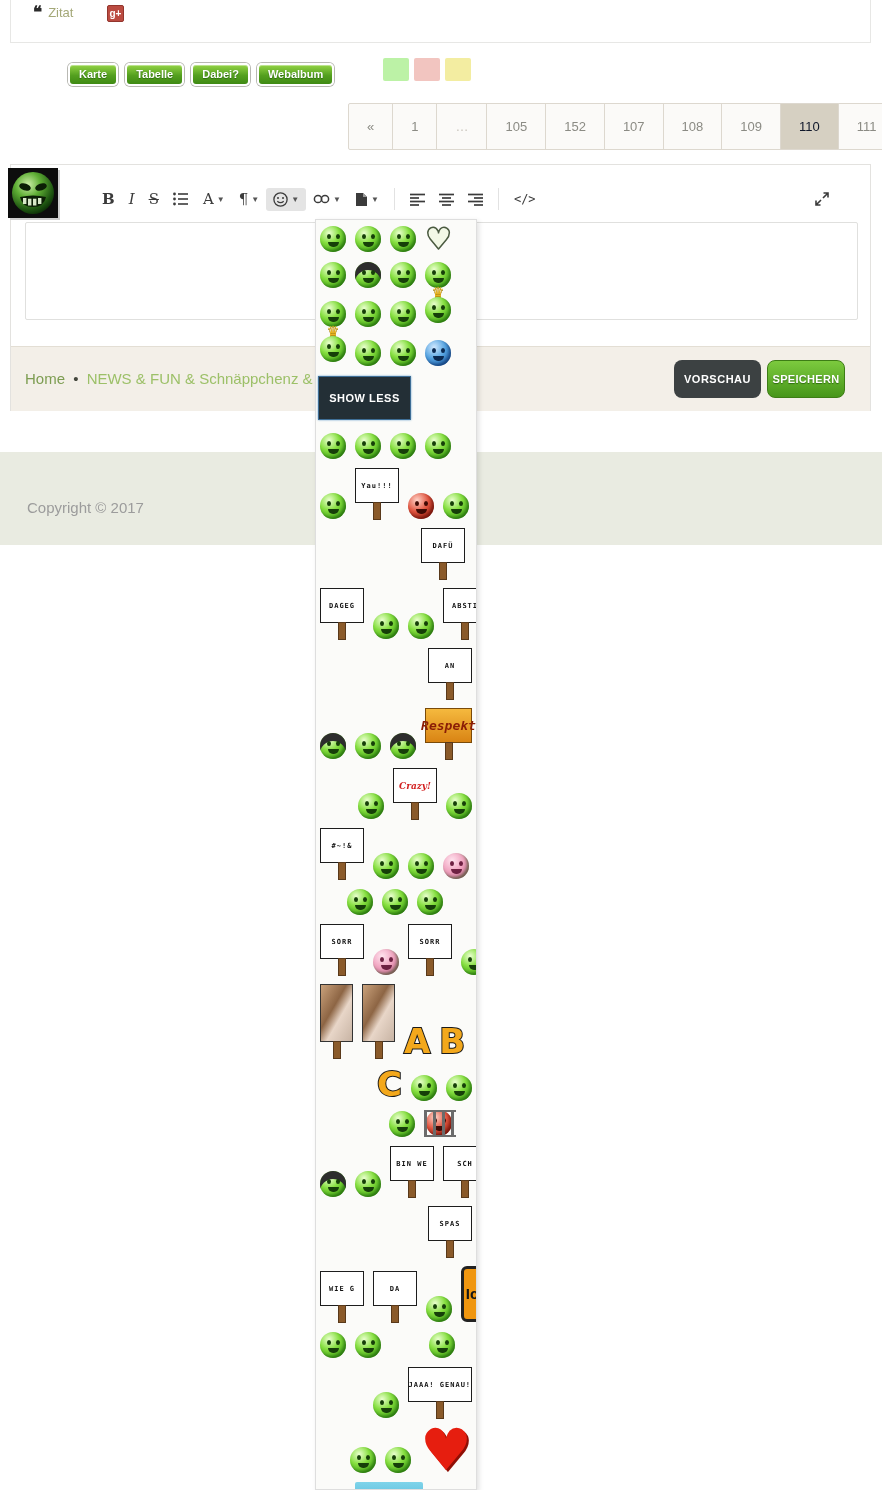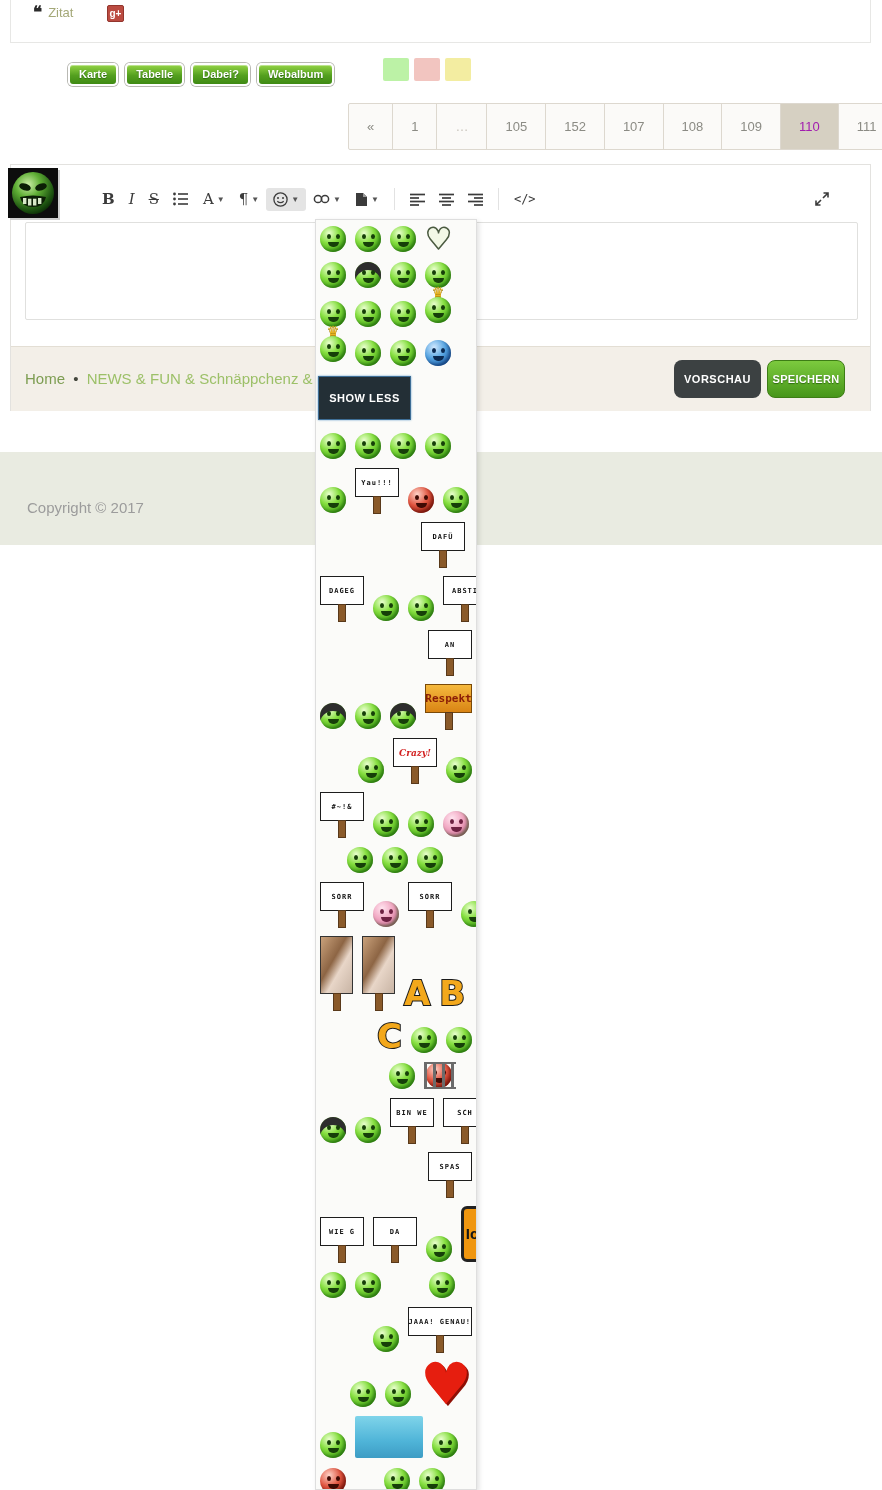--- a/index.html
+++ b/index.html
@@ -25,21 +25,21 @@
     cursor:pointer; margin-top:5px; }
   .swatches { display:flex; gap:5px; margin-left:42px; }
   .swatch { width:26px; height:23px; border-radius:2px; cursor:pointer; }
 
   
   .pagination { position:absolute; left:349px; top:103px; display:flex; }
   .page-cell { min-width:40px; padding:15px 18px; border:1px solid #ddd8cf; margin-left:-1px;
     background:#fbfaf8; color:#8b8b84; font-size:13px; text-align:center; cursor:pointer; line-height:15px; }
   .page-cell:first-child { border-radius:2px 0 0 2px; }
   .page-cell:last-child { border-radius:0 2px 2px 0; }
-  .page-cell.active { background:#d6d0c2; color:#a21caf; }
+  .page-cell.active { background:#d6d0c2; color:#0f172a; }
   .page-cell.ellipsis { color:#c9c5bc; }
 
   
   .editor-panel { position:absolute; left:10px; top:164px; width:861px; height:247px;
     border:1px solid #e3e2df; background:#fff; }
   .editor-toolbar { position:absolute; left:84px; top:20px; height:28px; display:flex; align-items:center; color:#333; }
   .tb-sep { width:1px; height:22px; background:#e2e2e2; margin:0 8px; }
   .tb-btn { display:flex; align-items:center; padding:4px 7px; border-radius:3px; cursor:pointer; gap:3px; color:#3b3b3b; }
   .tb-btn.active { background:#e4e4e4; }
   .tb-txt { font-family:"DejaVu Serif", serif; font-size:15px; line-height:1; }
@@ -108,27 +108,27 @@
   .crown-wrap { position:relative; display:inline-block; }
   .crown-wrap .crown { position:absolute; left:50%; top:-12px; transform:translateX(-50%);
     color:#e9b41f; font-size:14px; line-height:1; text-shadow:0 1px 0 #8a6a08; }
   .jail { position:relative; width:32px; height:27px; display:inline-block; cursor:pointer; }
   .jail .bars { position:absolute; inset:0; background:repeating-linear-gradient(90deg,#6b6b6b 0 3px,transparent 3px 9px);
     border-top:2px solid #6b6b6b; border-bottom:2px solid #6b6b6b; }
   .heart-big { font-size:58px; line-height:.8; color:#e61e0f; text-shadow:2px 2px 0 #8f0f05; cursor:pointer;
     font-family:"DejaVu Sans",sans-serif; }
   .hface { font-size:30px; line-height:.9; color:#f2f8e6; -webkit-text-stroke:1.5px #4a5a40; cursor:pointer;
     font-family:"DejaVu Sans",sans-serif; }
-  .sign { display:inline-flex; align-items:center; justify-content:center; min-width:44px; height:29px;
+  .sign { display:inline-flex; align-items:center; justify-content:center; min-width:44px; height:35px;
     padding:1px 4px; background:#fff; border:1px solid #1d1d1d; position:relative; margin-bottom:16px;
     font:bold 7px "DejaVu Sans Mono", monospace; letter-spacing:1px; color:#111; white-space:pre; cursor:pointer; }
   .sign::after { content:""; position:absolute; top:100%; left:50%; transform:translateX(-50%);
     width:6px; height:16px; background:#8a5a2a; border:1px solid #59391a; }
   .osign { background:linear-gradient(#f5b93e,#d98414); border-color:#7a4a08; color:#8a1d06;
-    letter-spacing:0; font-size:11px; }
+    font-style:italic; letter-spacing:0; font-size:13px; }
   .rsign { color:#d21f1f; font-style:italic; letter-spacing:0; font-size:9px; font-family:"DejaVu Serif",serif; }
   .road { display:flex; flex-direction:column; align-items:center; justify-content:center;
     width:58px; height:56px; min-width:58px; background:#f0960f; border:3px solid #222; border-radius:6px;
     color:#161616; font-weight:900; font-size:15px; line-height:1.1; cursor:pointer; }
   .photo { width:33px; height:58px; min-width:33px; position:relative; margin-bottom:16px; cursor:pointer;
     background:linear-gradient(120deg,#caa27c 0%,#8d6544 40%,#e8d6c8 60%,#c8b4a4 100%); border:1px solid #333; }
   .photo::after { content:""; position:absolute; top:100%; left:50%; transform:translateX(-50%);
     width:6px; height:16px; background:#8a5a2a; border:1px solid #59391a; }
   .letter { font-size:34px; font-weight:900; color:#f3a81c; line-height:1; cursor:pointer;
     -webkit-text-stroke:2px #1a1a1a; paint-order:stroke fill; font-family:"DejaVu Sans",sans-serif; }

